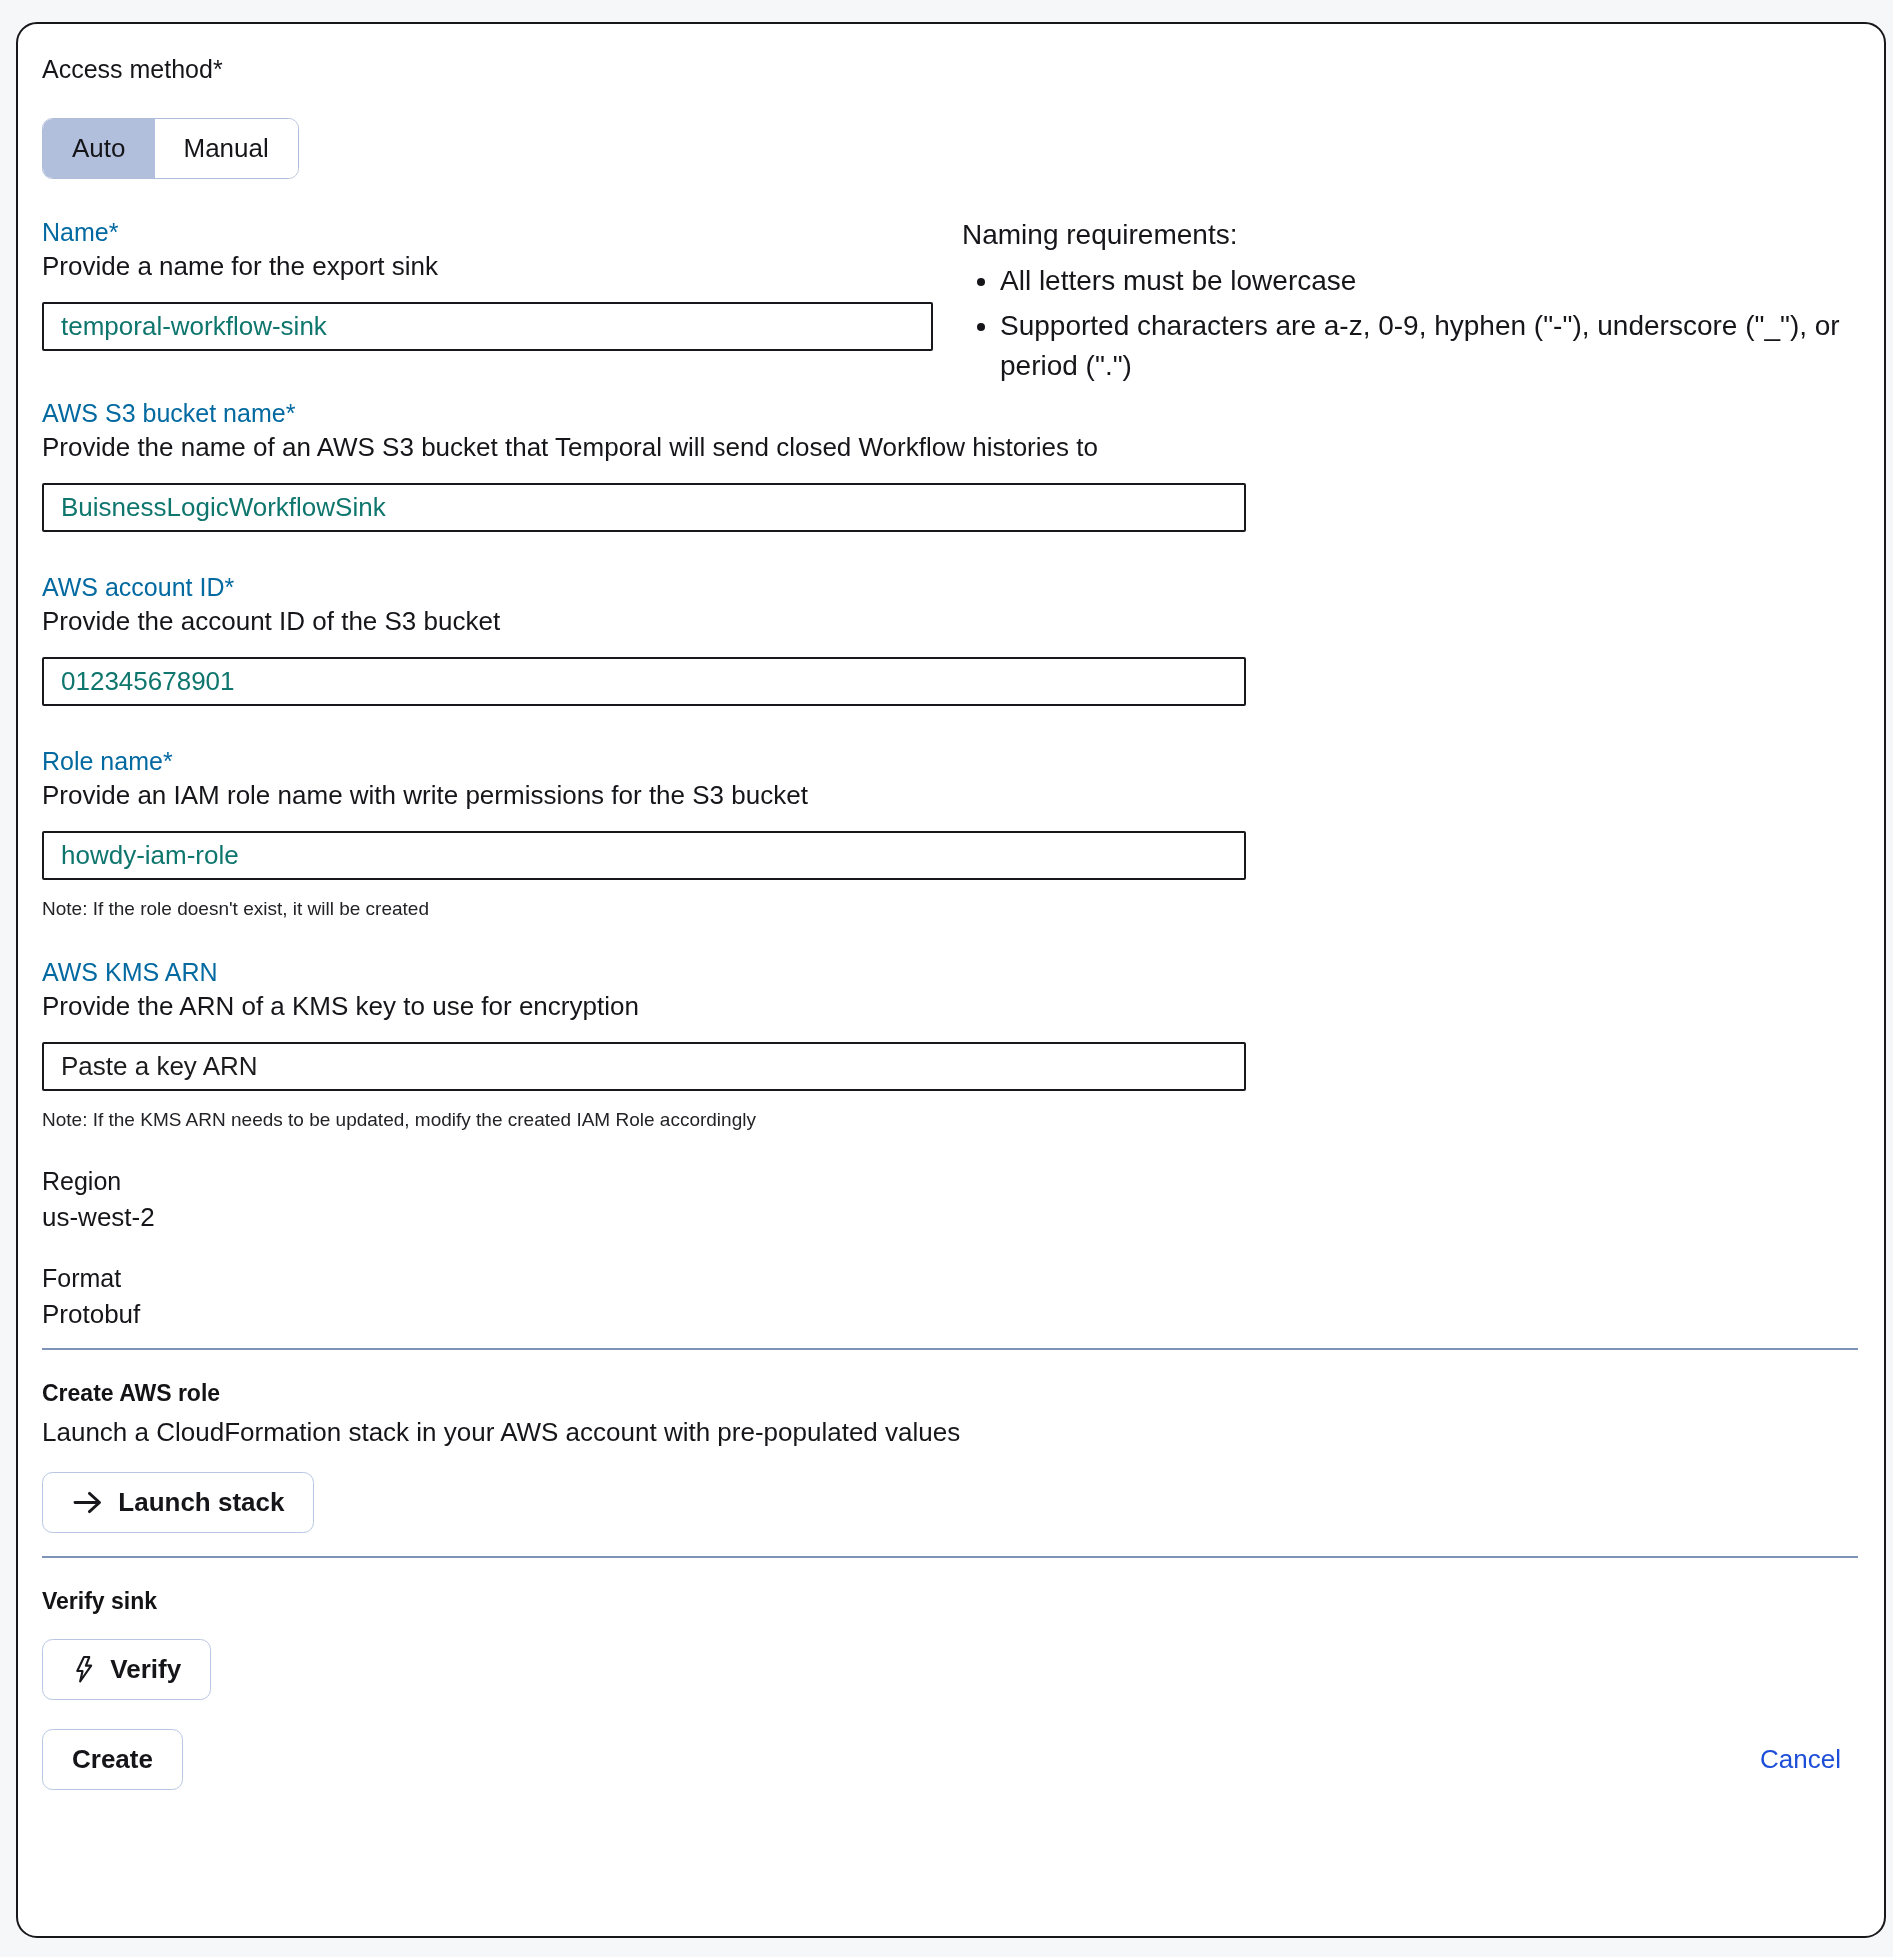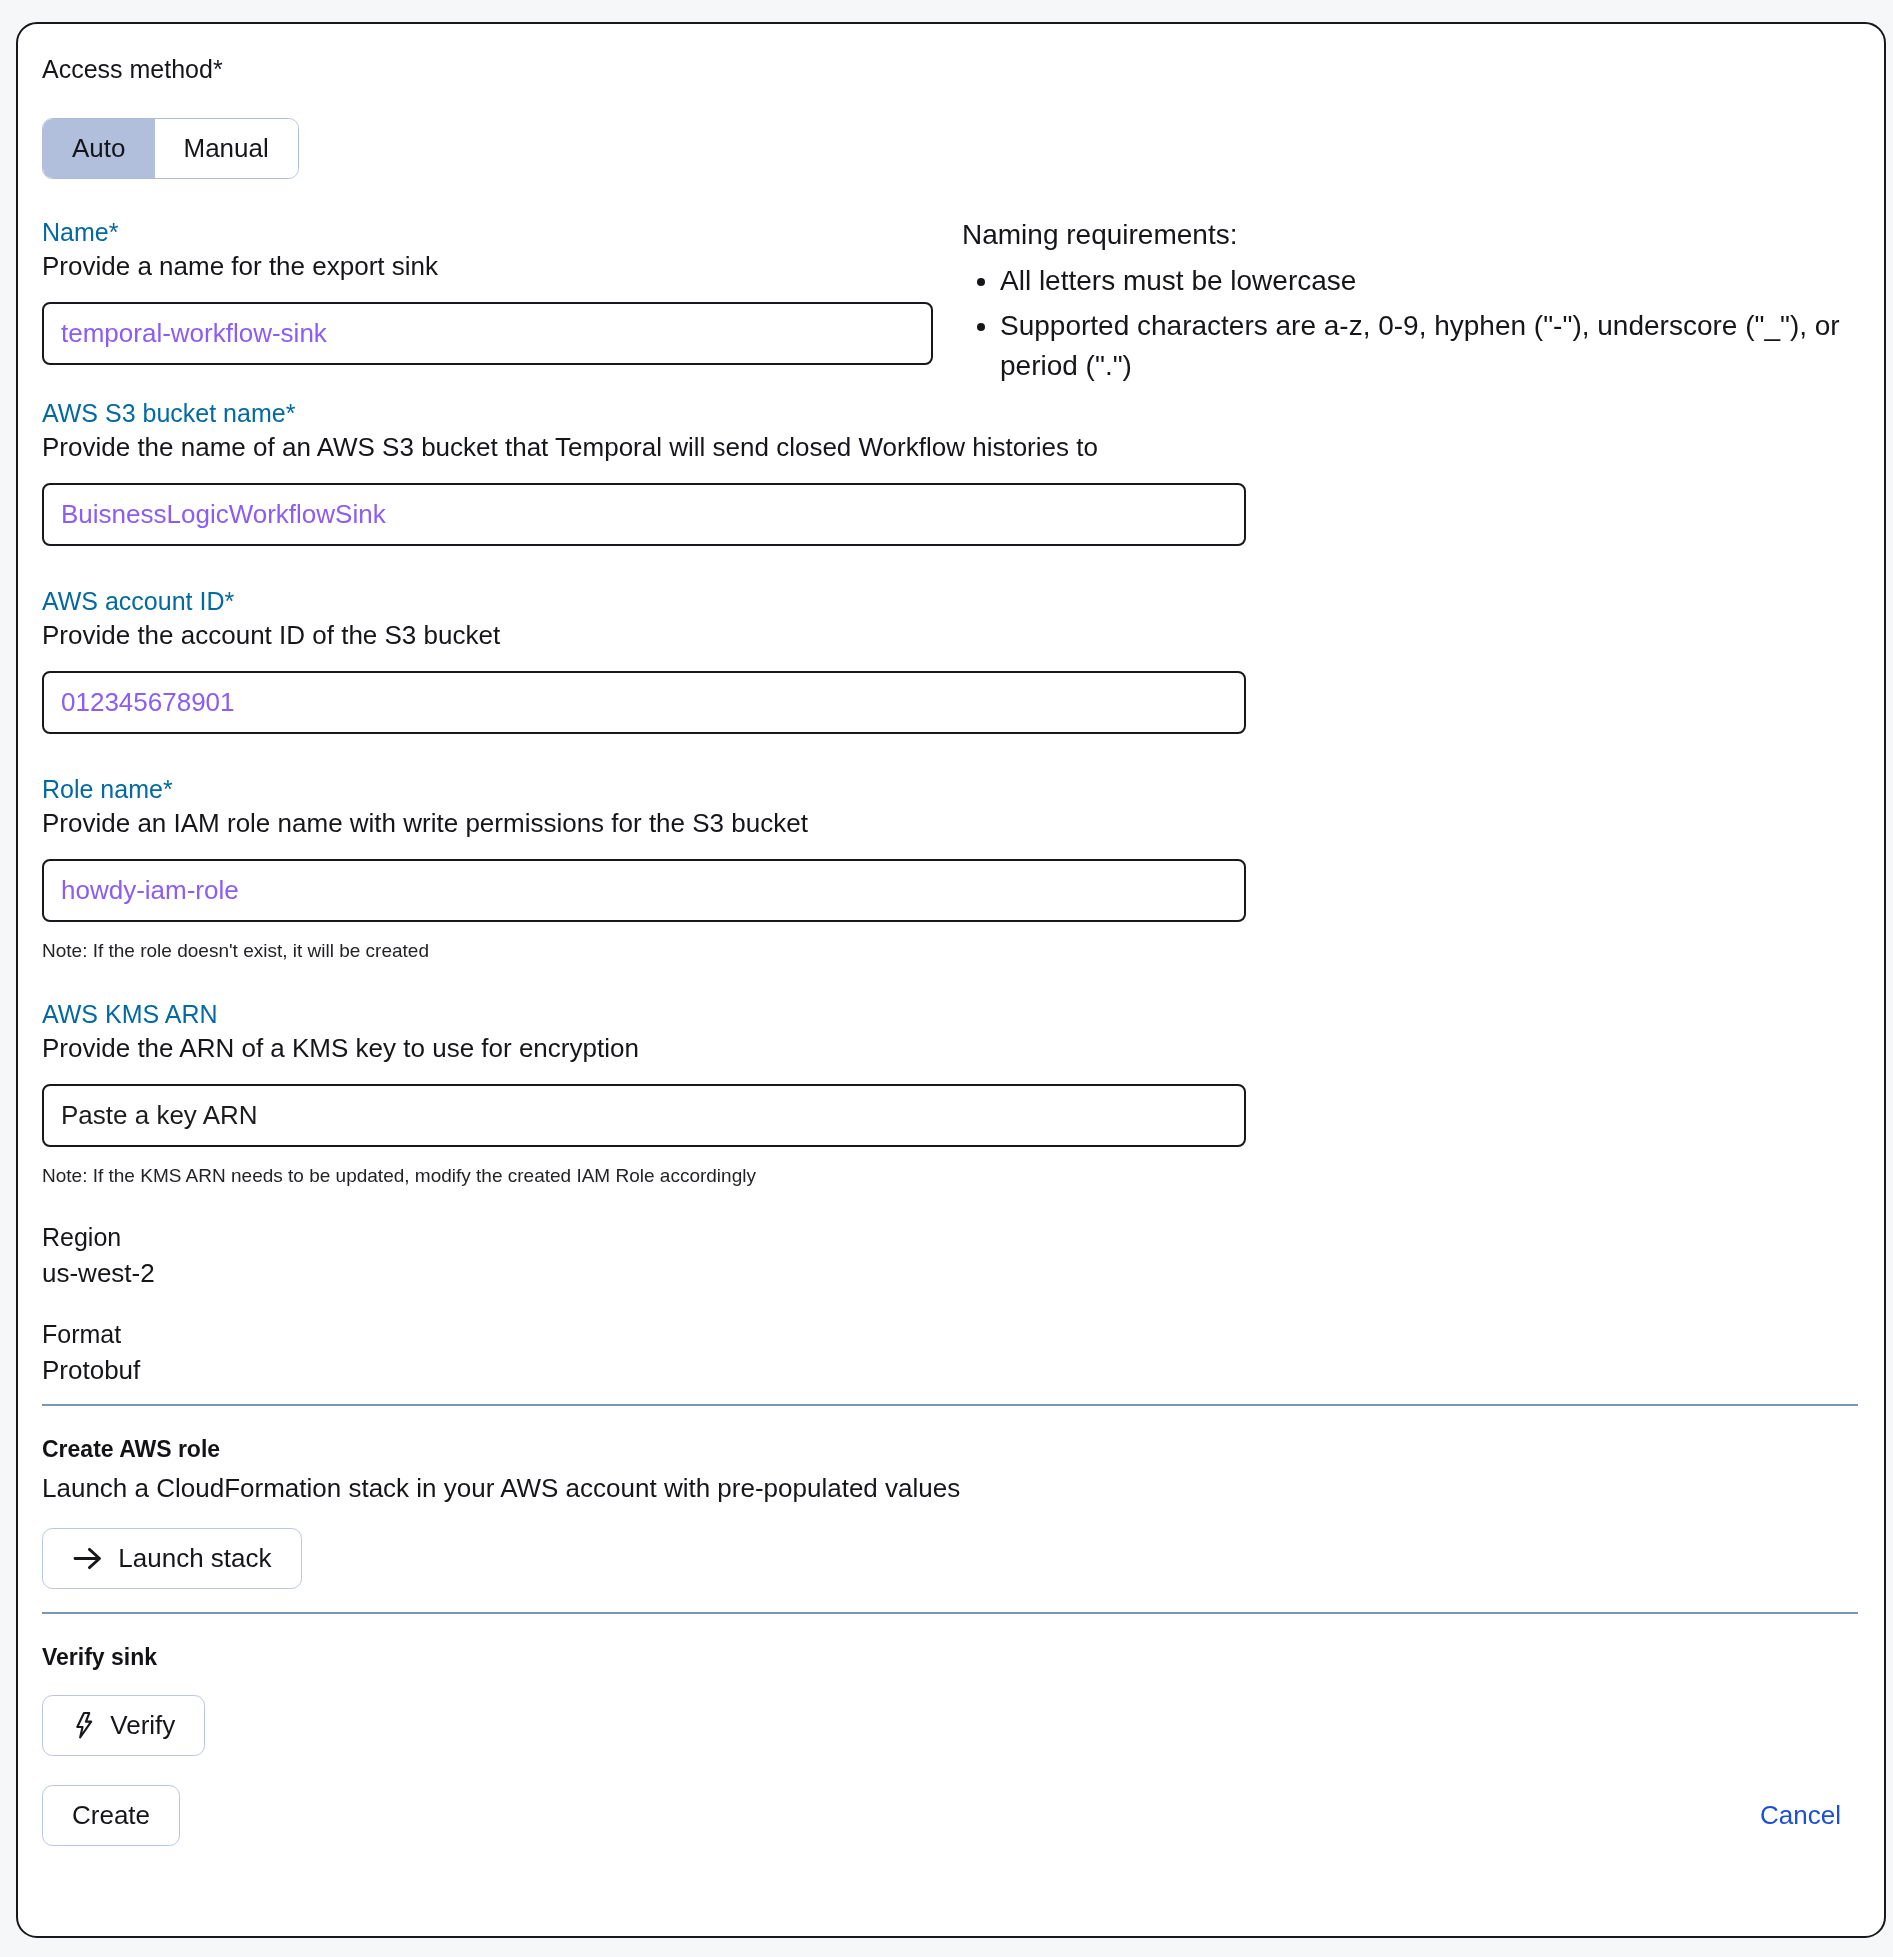--- a/index.html
+++ b/index.html
@@ -20,28 +20,28 @@
     padding: 30px 24px 32.5px 24px;
     overflow: hidden;
   }
   .content { width: 1816px; }
 
   .field-label { font-size: 25px; line-height: 34px; color: #0369a1; }
   .field-desc  { font-size: 26px; line-height: 34px; color: #16161a; }
   .text-input {
     display: block;
     margin-top: 19px;
-    height: 63px;
+    height: 49px;
     width: 1204px;
     border: 2.4px solid #17171c;
-    border-radius: 8px;
+    border-radius: 2px;
     background: #ffffff;
     font-family: inherit;
     font-size: 26px;
-    color: #8b5cf6;
+    color: #0f766e;
     padding: 0 17px;
   }
   .text-input::placeholder { color: #1c1c1e; opacity: 1; }
   .field-note { margin-top: 15.3px; font-size: 19px; line-height: 27px; color: #232327; }
 
   
   .access-label { font-size: 25px; line-height: 31px; }
   .toggle {
     margin-top: 33px;
     display: inline-flex;
@@ -88,20 +88,21 @@
     margin-top: 23px;
     display: inline-flex; align-items: center; gap: 15.3px;
     height: 61px; padding: 0 29px;
     border: 1.9px solid #b9c6e3;
     border-radius: 10.5px;
     background: #ffffff;
     font-family: inherit;
     font-size: 26px;
     color: #16161a;
     cursor: pointer;
+    font-weight: bold;
   }
   .btn-icon { display: inline-flex; align-items: center; }
 
   .footer { margin-top: 29px; display: flex; justify-content: space-between; align-items: center; }
   .create-btn { margin-top: 0; }
   .cancel-btn {
     background: none; border: none;
     font-family: inherit; font-size: 26px; color: #1d4ed8;
     margin-right: 17px; cursor: pointer;
   }

